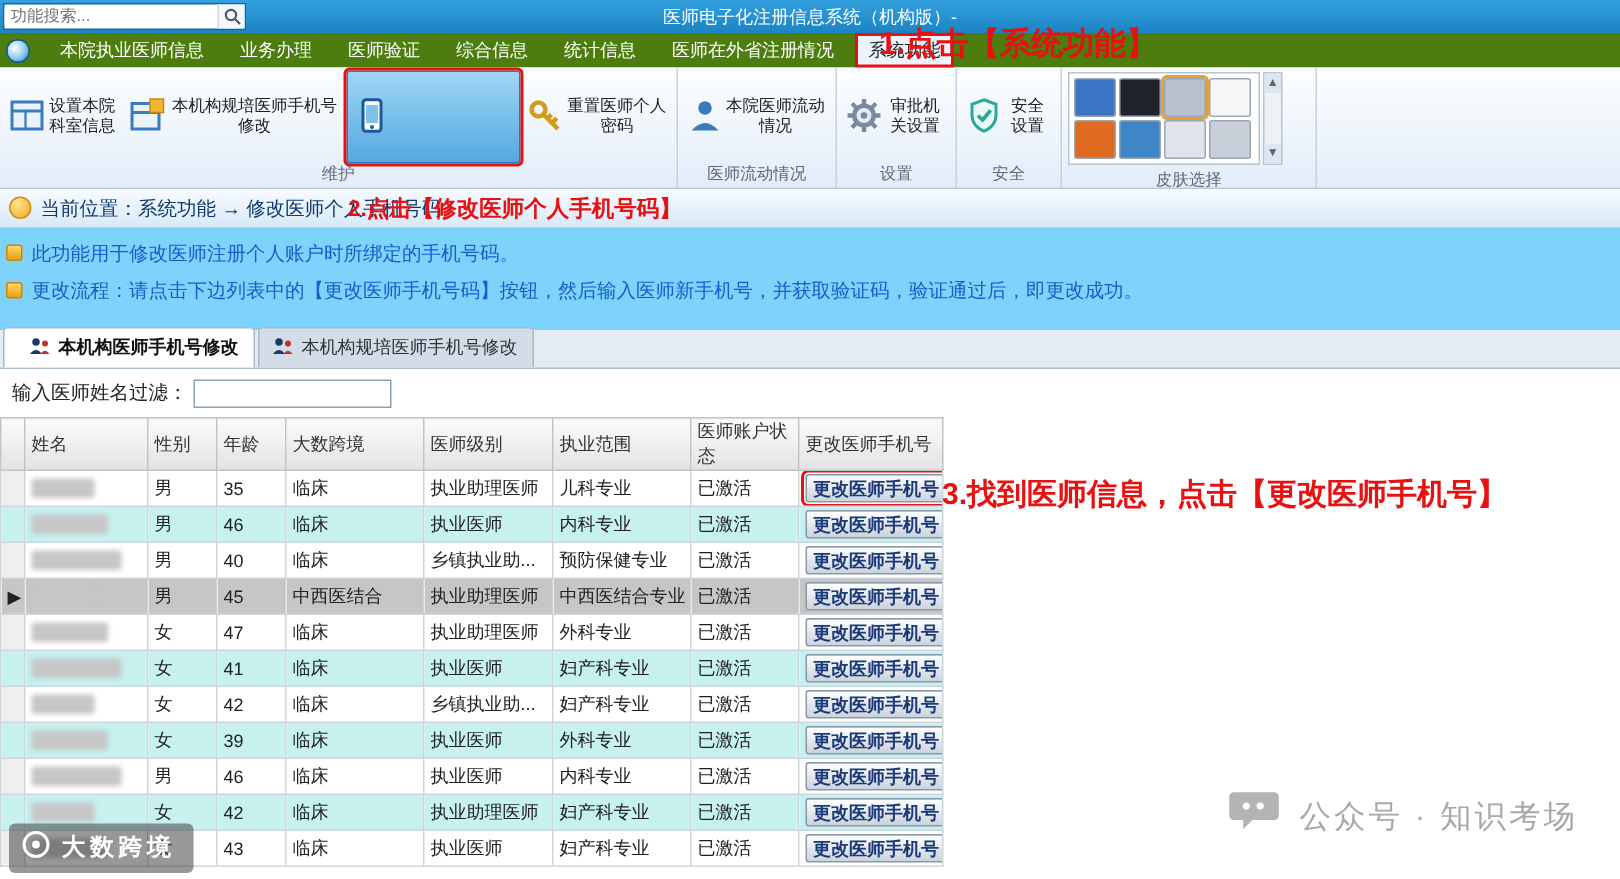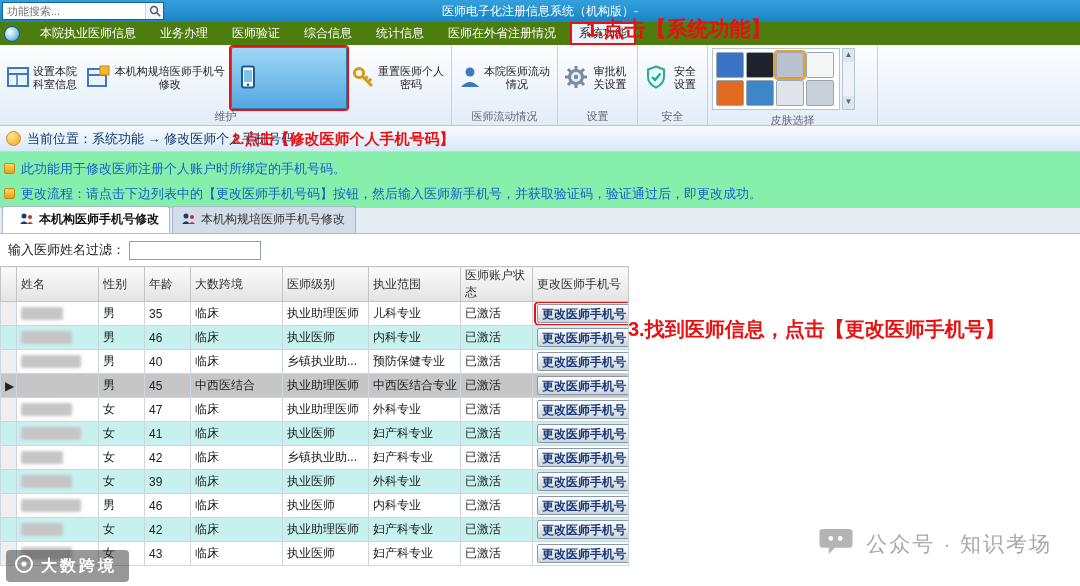--- a/index.html
+++ b/index.html
@@ -70,21 +70,21 @@
   .skin-scroll .track { flex: 1; }
   
   .crumbbar {
     height: 26px; background: linear-gradient(#f8fbff, #d9e9f8); border-bottom: 1px solid #c4d4e4;
     display: flex; align-items: center; padding-left: 6px; gap: 6px;
   }
   .hinticon { width: 15px; height: 15px; border-radius: 50%;
     background: radial-gradient(circle at 35% 30%, #ffe690, #f0a81c); border: 1px solid #d08c10; flex: none; }
   .crumbtext { font-weight: normal; color: #0e3a6e; font-size: 13px; }
   
-  .infoarea { padding: 4px 0 2px 4px; background: #86efac; }
+  .infoarea { padding: 4px 0 14px 4px; background: #7dd3fc; }
   .infoline { display: flex; align-items: center; gap: 6px; height: 25px; color: #1560c8; font-size: 13px; }
   .ibullet { width: 11px; height: 11px; border-radius: 2px; flex: none;
     background: linear-gradient(#ffd768, #e8a018); border: 1px solid #c88810; }
   
   .tabstrip { height: 26px; background: #e4ebf3; border-bottom: 1px solid #aebecd;
     display: flex; align-items: flex-end; padding-left: 2px; gap: 2px; }
   .tab { display: flex; align-items: center; gap: 5px; padding: 4px 10px 5px 8px; font-size: 12px;
     border: 1px solid #a8b8c8; border-bottom: none; background: #d2dde8; color: #333;
     border-radius: 3px 3px 0 0; cursor: pointer; white-space: nowrap; }
   .tab.active { background: #fff; font-weight: bold; color: #111; padding-left: 16px; }

